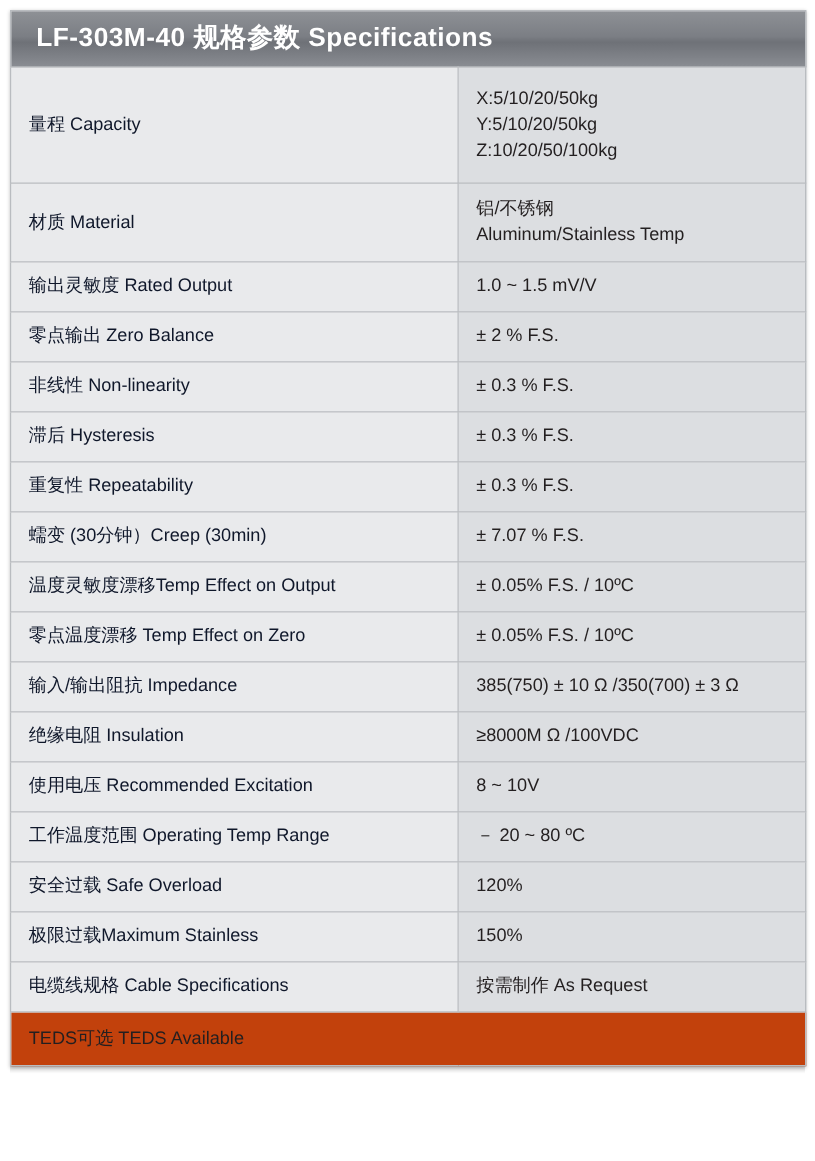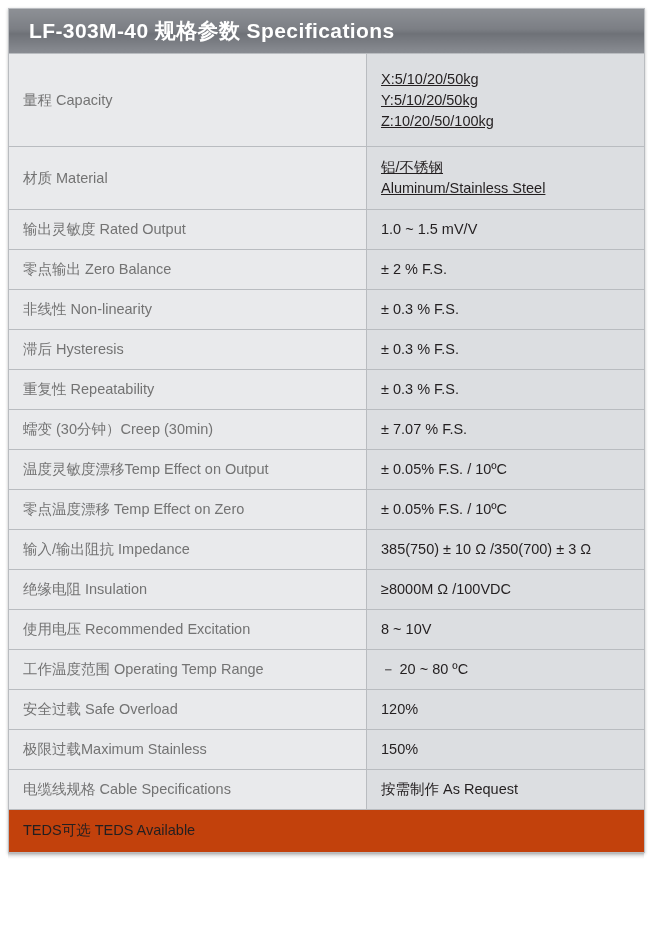--- a/index.html
+++ b/index.html
@@ -44,33 +44,32 @@
   .spec-table td {
     border: 1px solid #b9bcc0;
     vertical-align: middle;
   }
   td.label {
     width: 358px;
     background: #e9eaec;
     padding: 9px 12px 9px 14px;
     font-size: 14.5px;
     line-height: 1.45;
-    color: #737373;
+    color: #0f172a;
   }
   td.value {
     background: #dcdee1;
     padding: 9px 12px 9px 14px;
     font-size: 14.5px;
     line-height: 1.45;
     color: #231f20;
   }
   td.value .vline {
     display: block;
     white-space: nowrap;
-    text-decoration: underline;
   }
   tr.row-capacity td.label,
   tr.row-capacity td.value {
     height: 74px;
   }
   tr.row-material td.label,
   tr.row-material td.value {
     height: 44px;
   }
   tr.full td {
@@ -107,21 +106,21 @@
           <span class="vline">X:5/10/20/50kg</span>
           <span class="vline">Y:5/10/20/50kg</span>
           <span class="vline">Z:10/20/50/100kg</span>
         </td>
       </tr>
 
       <tr class="row-material">
         <td class="label">材质 Material</td>
         <td class="value">
           <span class="vline">铝/不锈钢</span>
-          <span class="vline">Aluminum/Stainless Steel</span>
+          <span class="vline">Aluminum/Stainless Temp</span>
         </td>
       </tr>
 
       <tr>
         <td class="label">输出灵敏度 Rated Output</td>
         <td class="value">1.0 ~ 1.5 mV/V</td>
       </tr>
 
       <tr>
         <td class="label">零点输出  Zero Balance</td>

